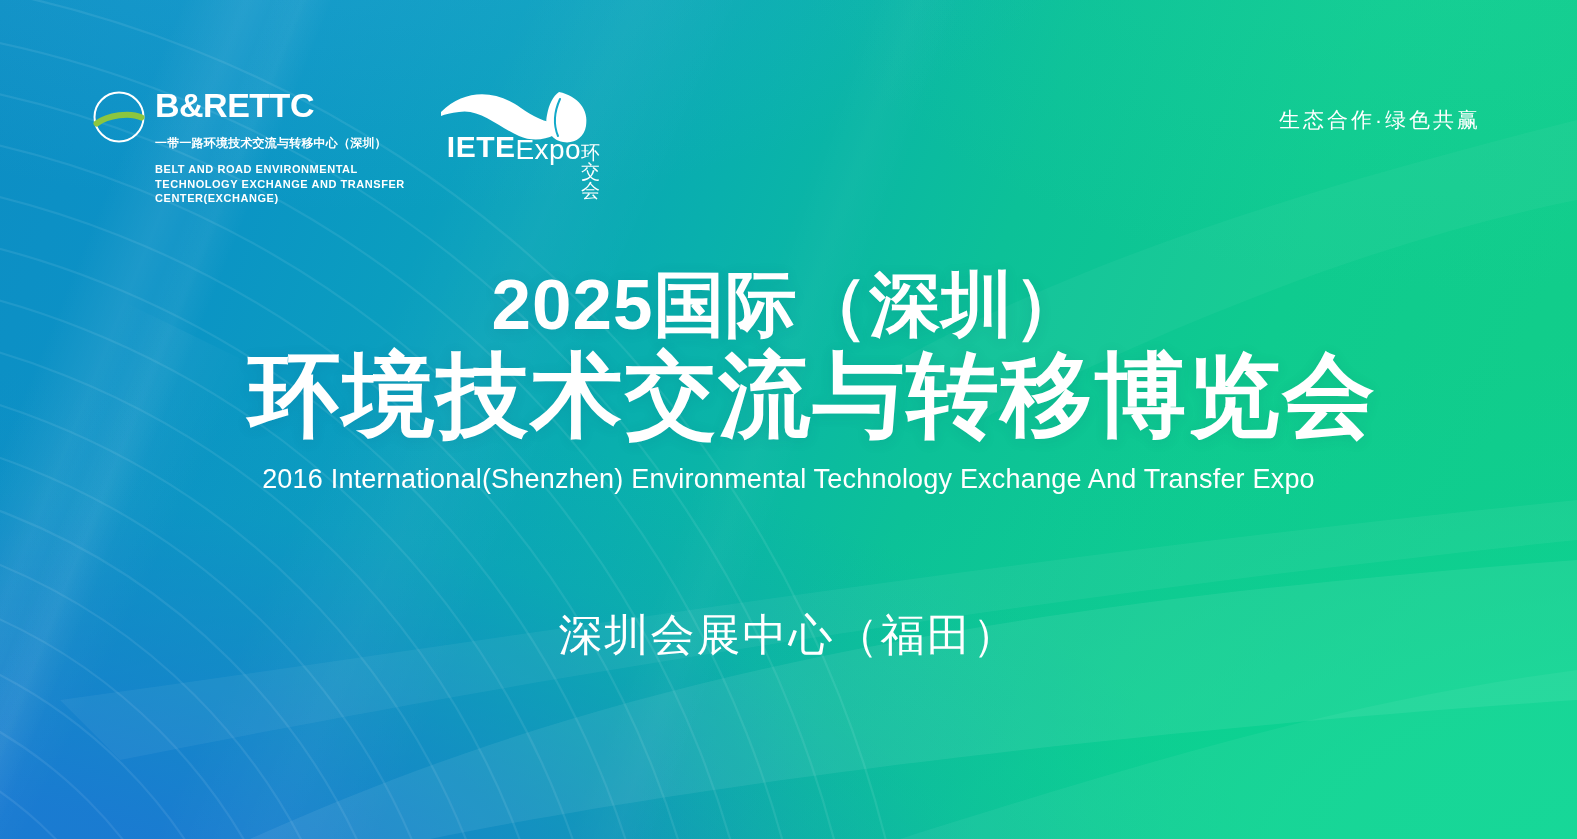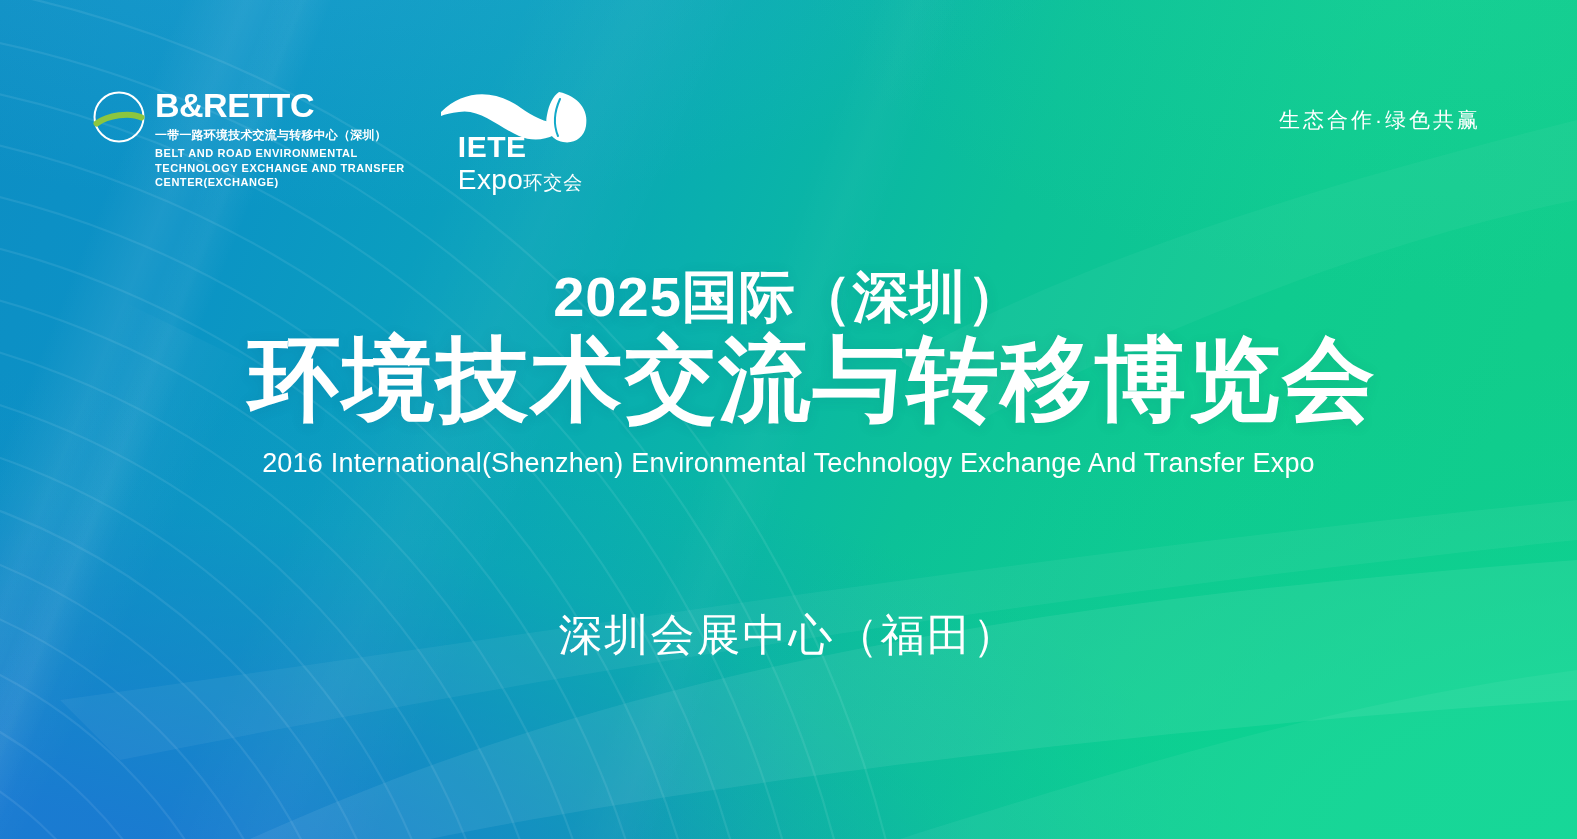--- a/index.html
+++ b/index.html
@@ -68,21 +68,21 @@
   .logos {
     position: absolute;
     left: 92px;
     top: 88px;
     display: flex;
     align-items: flex-start;
     gap: 34px;
   }
   .logo-brettc { display: flex; align-items: flex-start; gap: 9px; }
   .brettc-mark { width: 54px; height: 54px; flex: none; margin-top: 2px; }
-  .brettc-text { display: flex; flex-direction: column; }
+  .brettc-text { display: flex; flex-direction: column; gap: 8px; }
   .brettc-word {
     color: #ffffff;
     font-size: 34px;
     font-weight: 700;
     letter-spacing: -0.5px;
     line-height: 1.0;
     white-space: nowrap;
   }
   .brettc-cn {
     color: #ffffff;
@@ -99,24 +99,24 @@
     letter-spacing: 0.55px;
     line-height: 1.34;
     margin-top: 2px;
     white-space: nowrap;
   }
 
   .logo-iete { position: relative; width: 158px; height: 104px; flex: none; }
   .iete-art { position: absolute; left: 0; top: -2px; width: 158px; height: 70px; }
   .iete-words {
     position: absolute;
-    left: 19px;
+    left: 8px;
     top: 44px;
     display: flex;
-    flex-direction: column;
+    flex-direction: row;
     line-height: 1;
   }
   .iete-main {
     color: #ffffff;
     font-size: 30px;
     font-weight: 700;
     letter-spacing: 0.5px;
   }
   .iete-sub {
     display: flex;
@@ -147,21 +147,21 @@
     top: 268px;
     text-align: center;
   }
   .title-line {
     color: #ffffff;
     font-weight: 700;
     line-height: 1.04;
     white-space: nowrap;
     text-shadow: 0 2px 14px rgba(0,60,90,0.10);
   }
-  .title-line-1 { font-size: 56px; letter-spacing: 1px; }
+  .title-line-1 { font-size: 71px; letter-spacing: 1px; }
   .title-line-2 { font-size: 92px; letter-spacing: 2px; margin-top: 6px; margin-left: 48px; }
   .subtitle-en {
     color: #ffffff;
     font-size: 27px;
     font-weight: 400;
     letter-spacing: 0.2px;
     margin-top: 20px;
     white-space: nowrap;
   }
 

